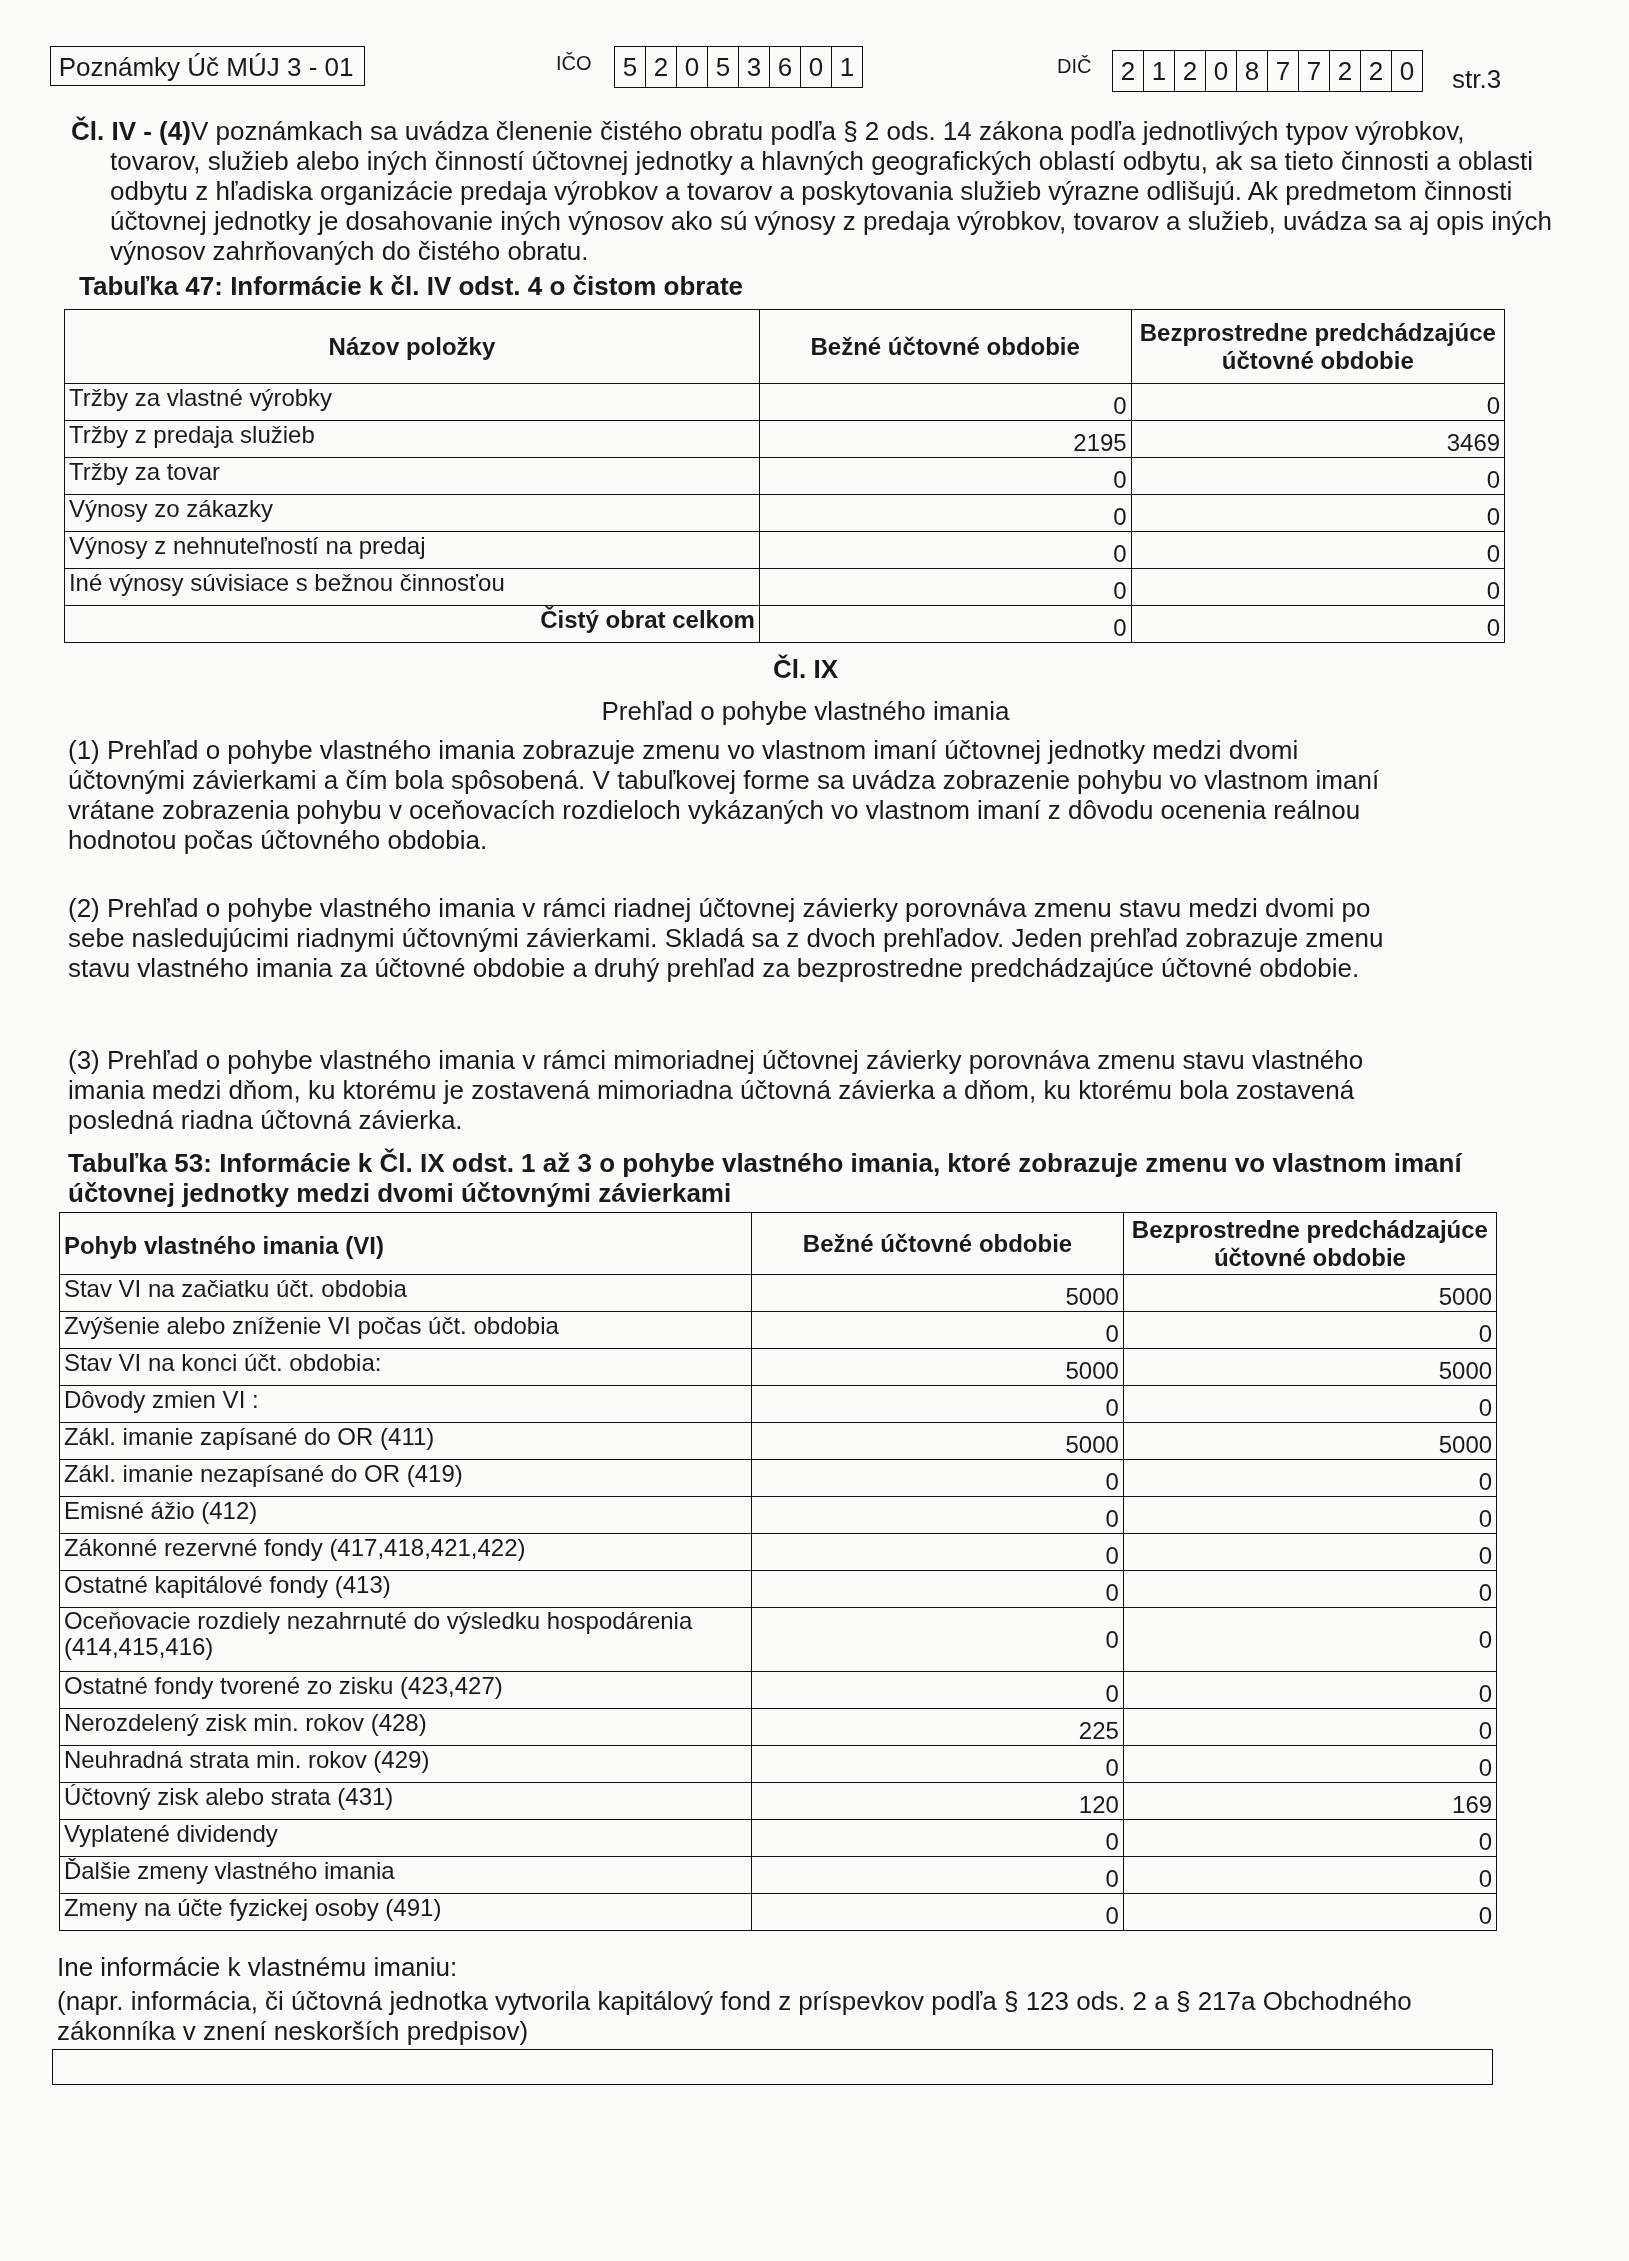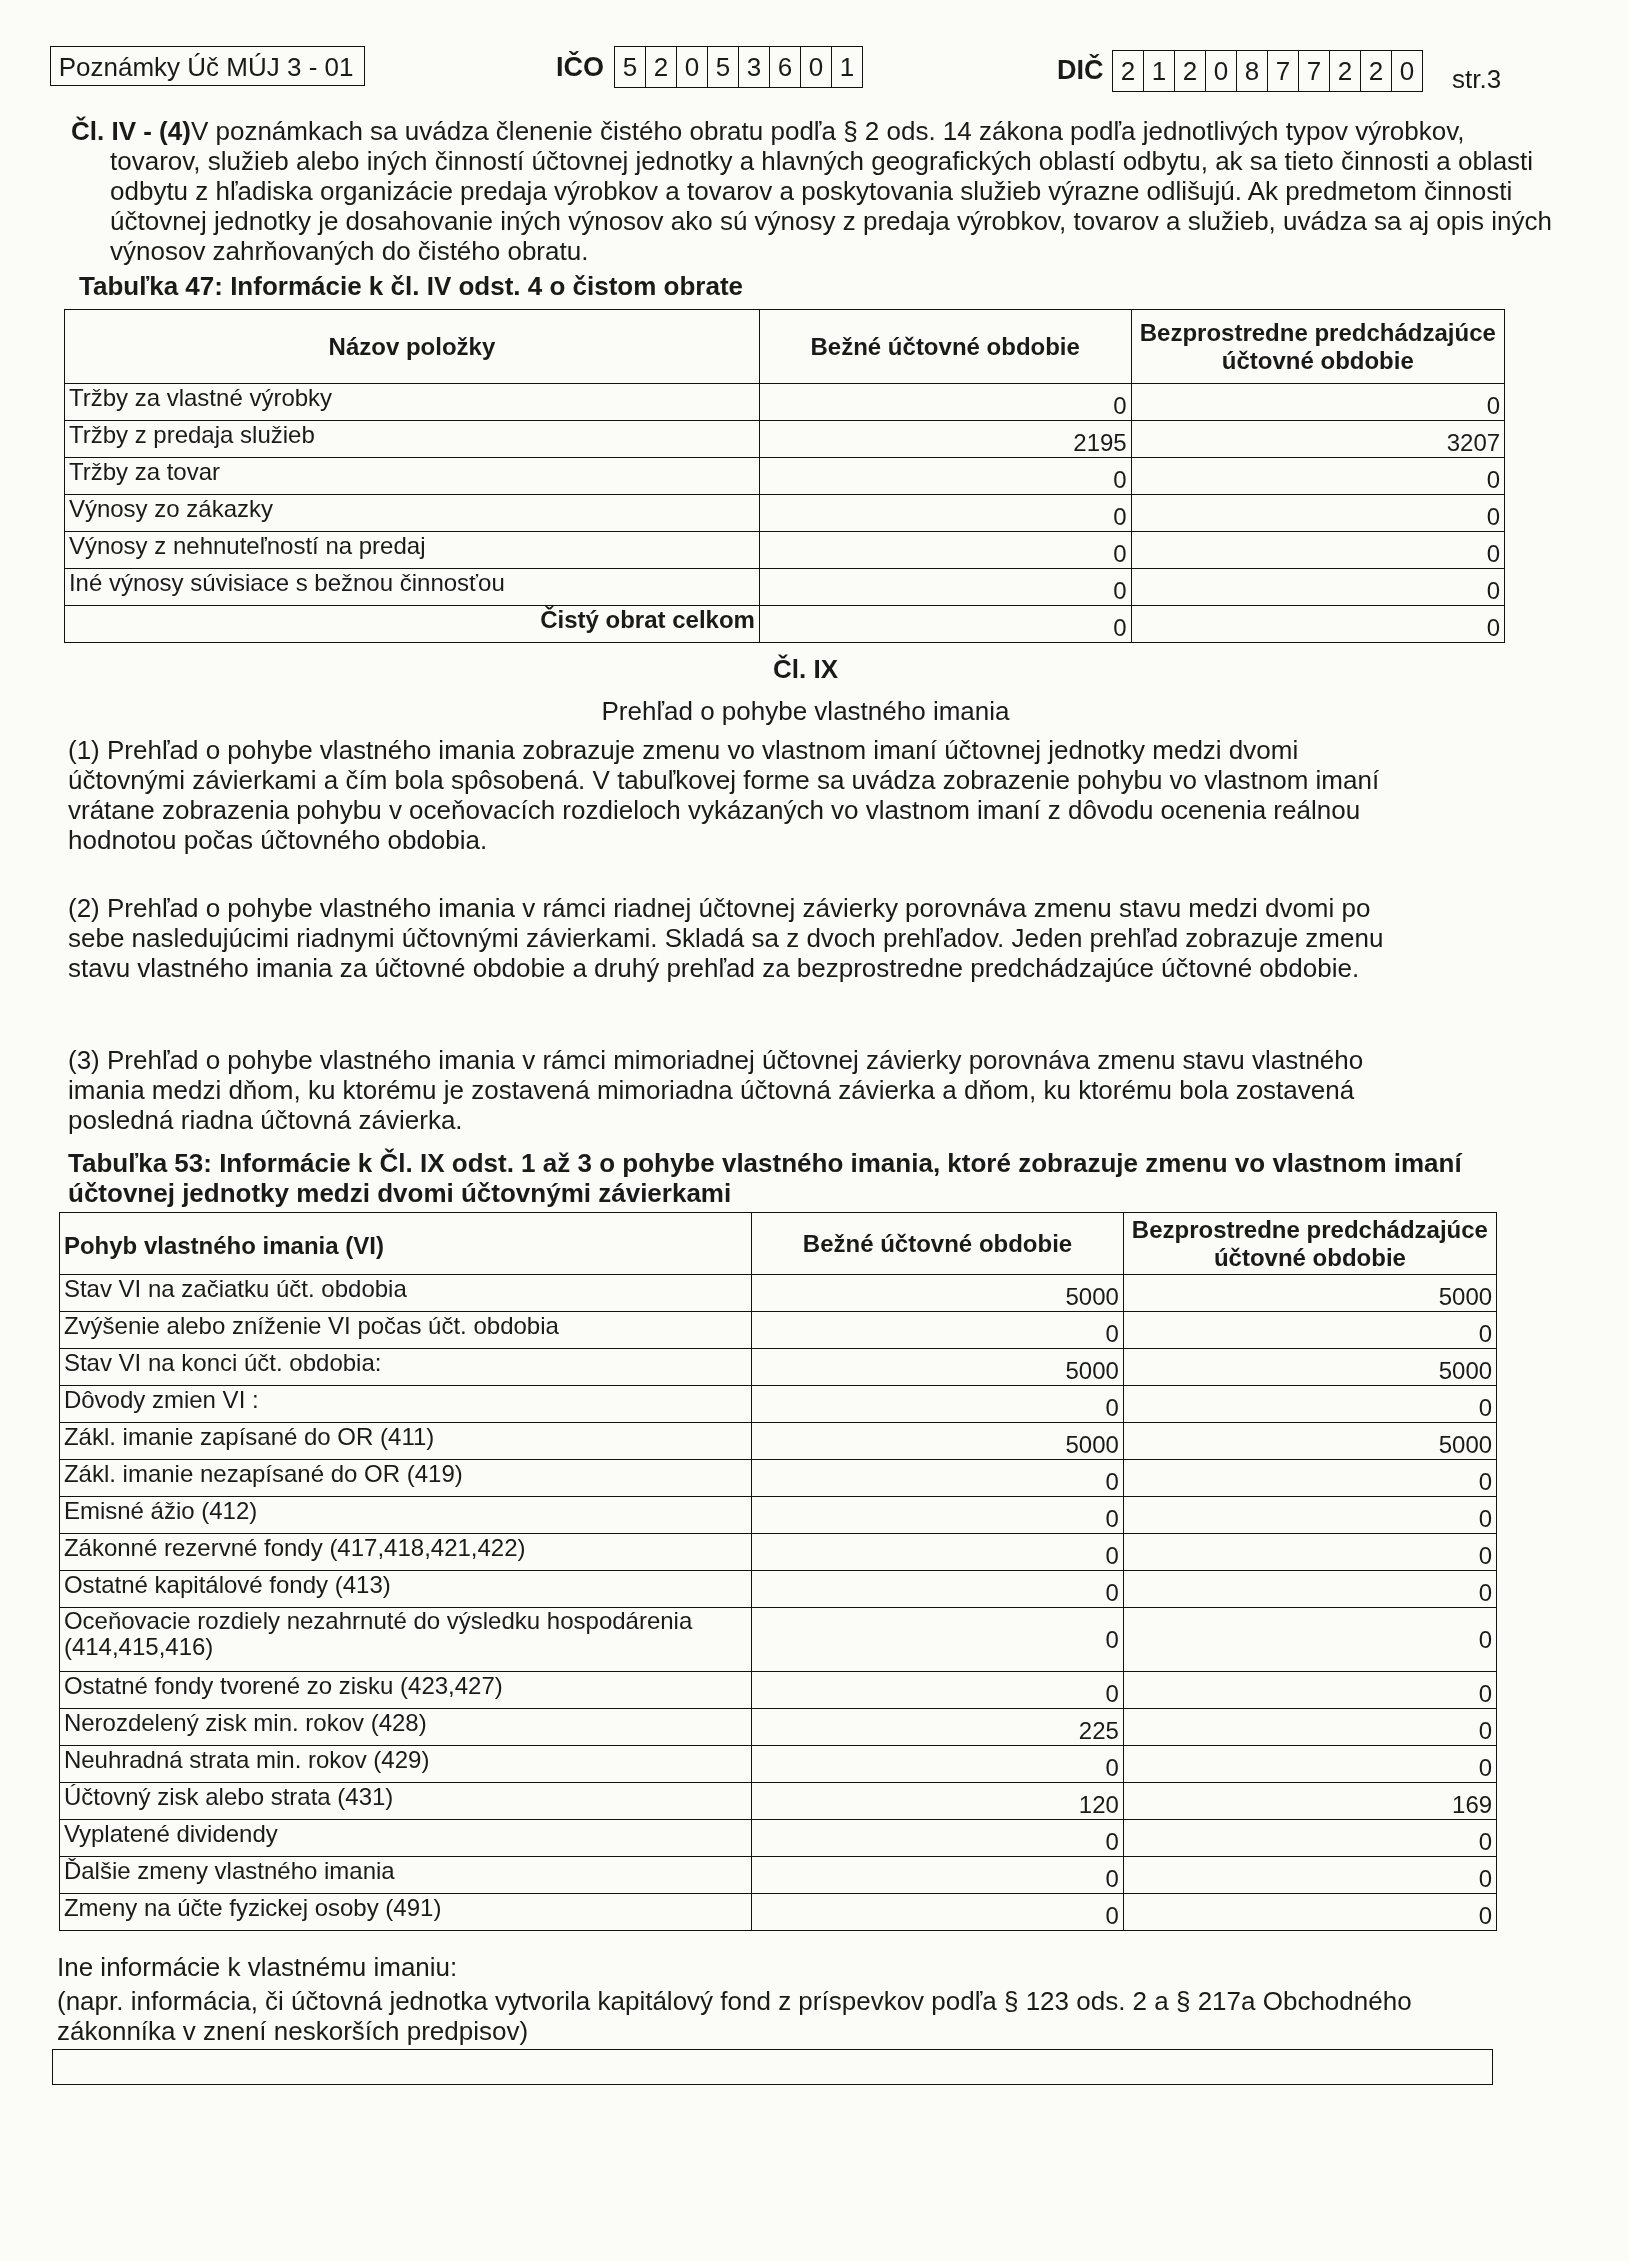--- a/index.html
+++ b/index.html
@@ -1,21 +1,21 @@
 <!DOCTYPE html>
 <html style="font-size:10.3px"><head>
 <meta charset="utf-8">
 <style>
   html, body { margin:0; padding:0; background:#fbfbf8; }
   body { width:1630px; height:2261px; position:relative; overflow:hidden;
          font-family:"Liberation Sans", sans-serif; color:#1a1a1a; }
   .abs { position:absolute; }
   .hdr-box { left:50px; top:46px; width:315px; height:40px; border:1.9px solid #111;
              font-size:26px; line-height:40px; padding-left:7.7px; box-sizing:border-box; }
-  .code-label { font-size:27px;font-weight:bold; }
+  .code-label { font-size:20px; }
   .digits { display:flex; border:1.9px solid #111; height:40px; }
   .digits span { width:30px; border-right:1.3px solid #111; text-align:center; font-size:26px; line-height:40px; }
   .digits span:last-child { border-right:none; }
   .str { font-size:26px; }
   .para { font-size:26px; line-height:30px; }
   .para.indent { padding-left:39px; text-indent:-39px; }
   .tbl-title { font-size:26px; font-weight:bold; line-height:30px; }
   table { border-collapse:collapse; position:absolute; font-size:24px; }
   td, th { border:1.9px solid #111; padding:0 3.9px; }
   th { font-weight:bold; text-align:center; line-height:28px; }
@@ -70,21 +70,21 @@
     <th style="width:368px;">Bezprostredne predchádzajúce účtovné obdobie</th>
   </tr>
   <tr style="height:37px;">
     <td class="lbl">Tržby za vlastné výrobky</td>
     <td class="num">0</td>
     <td class="num">0</td>
   </tr>
   <tr style="height:37px;">
     <td class="lbl">Tržby z predaja služieb</td>
     <td class="num">2195</td>
-    <td class="num">3207</td>
+    <td class="num">3469</td>
   </tr>
   <tr style="height:37px;">
     <td class="lbl">Tržby za tovar</td>
     <td class="num">0</td>
     <td class="num">0</td>
   </tr>
   <tr style="height:37px;">
     <td class="lbl">Výnosy zo zákazky</td>
     <td class="num">0</td>
     <td class="num">0</td>

